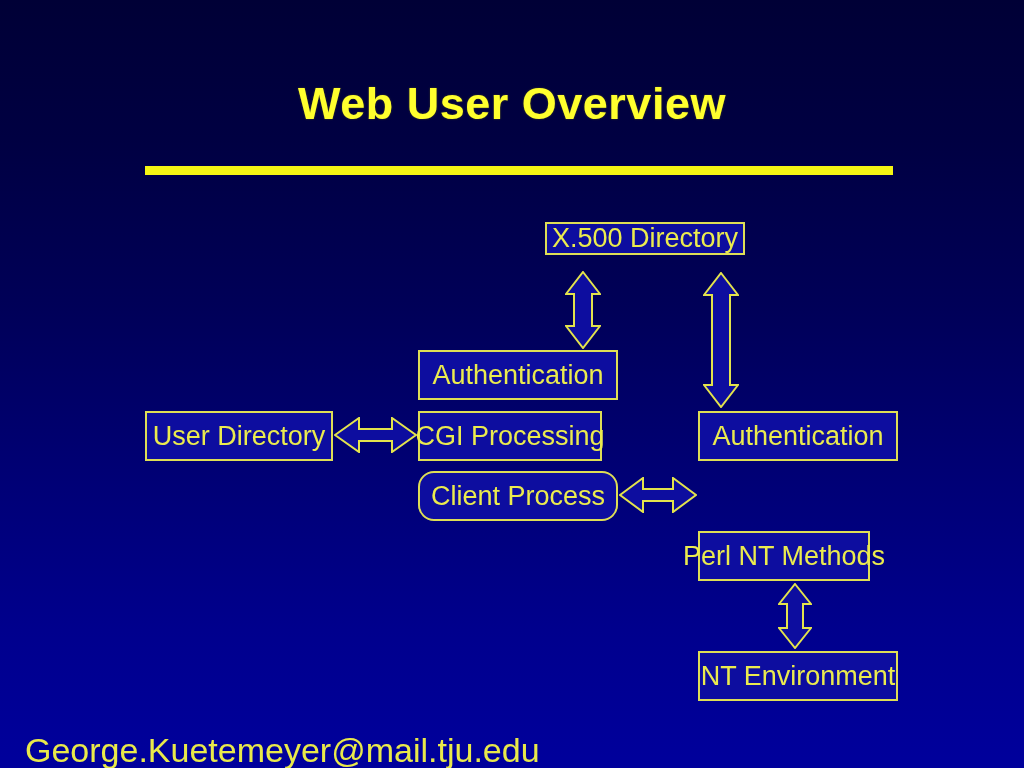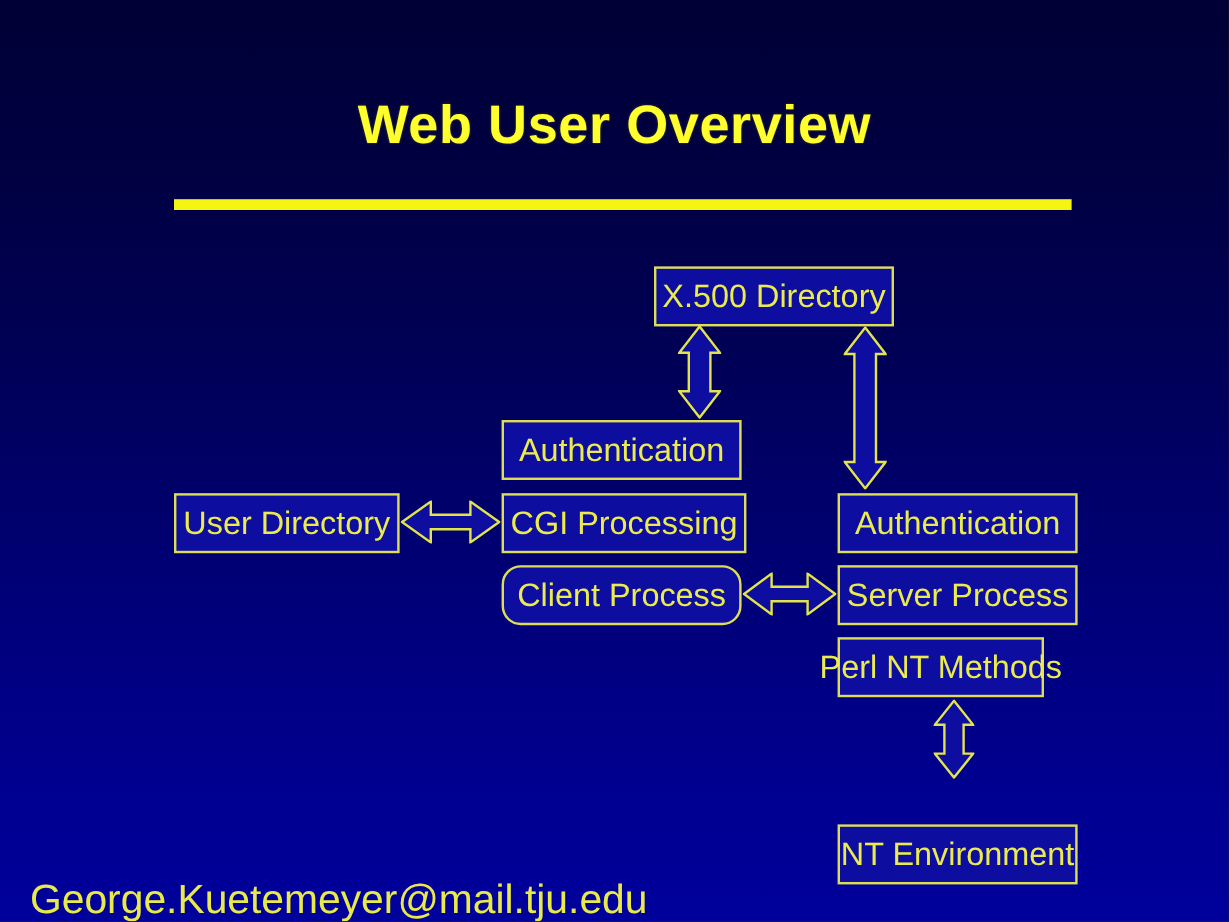--- a/index.html
+++ b/index.html
@@ -39,37 +39,36 @@
   }
 </style>
 </head>
 <body>
 
 <div class="slide">
 
   <div class="title">Web User Overview</div>
   <div class="title-rule"></div>
 
-  <div class="node" style="left:545px;top:222px;width:200px;height:50px;">X.500 Directory</div>
+  <div class="node" style="left:545px;top:222px;width:200px;height:33px;">X.500 Directory</div>
 
   <div class="node" style="left:418px;top:350px;width:200px;height:50px;">Authentication</div>
 
   <div class="node" style="left:145px;top:411px;width:188px;height:50px;">User Directory</div>
 
-  <div class="node" style="left:418px;top:411px;width:204px;height:50px;">CGI Processing</div>
+  <div class="node" style="left:418px;top:411px;width:184px;height:50px;">CGI Processing</div>
 
   <div class="node" style="left:698px;top:411px;width:200px;height:50px;">Authentication</div>
 
   <div class="node" style="left:418px;top:471px;width:200px;height:50px;border-radius:16px;">Client Process</div>
 
-  <div class="node" style="left:698px;top:471px;width:200px;height:50px;">Server Process</div>
 
   <div class="node" style="left:698px;top:531px;width:172px;height:50px;">Perl NT Methods</div>
 
-  <div class="node" style="left:698px;top:651px;width:200px;height:50px;margin-top:36px;">NT Environment</div>
+  <div class="node" style="left:698px;top:651px;width:200px;height:50px;">NT Environment</div>
 
   <div class="arrow" style="left:565px;top:271px;">
     <svg width="36" height="78" viewBox="0 0 36 78">
       <polygon points="18,1 35,23 27,23 27,55 35,55 18,77 1,55 9,55 9,23 1,23" fill="#0d0d9f" stroke="#e3e34c" stroke-width="2"></polygon>
     </svg>
   </div>
 
   <div class="arrow" style="left:703px;top:272px;">
     <svg width="36" height="136" viewBox="0 0 36 136">
       <polygon points="18,1 35,23 27,23 27,113 35,113 18,135 1,113 9,113 9,23 1,23" fill="#0d0d9f" stroke="#e3e34c" stroke-width="2"></polygon>

